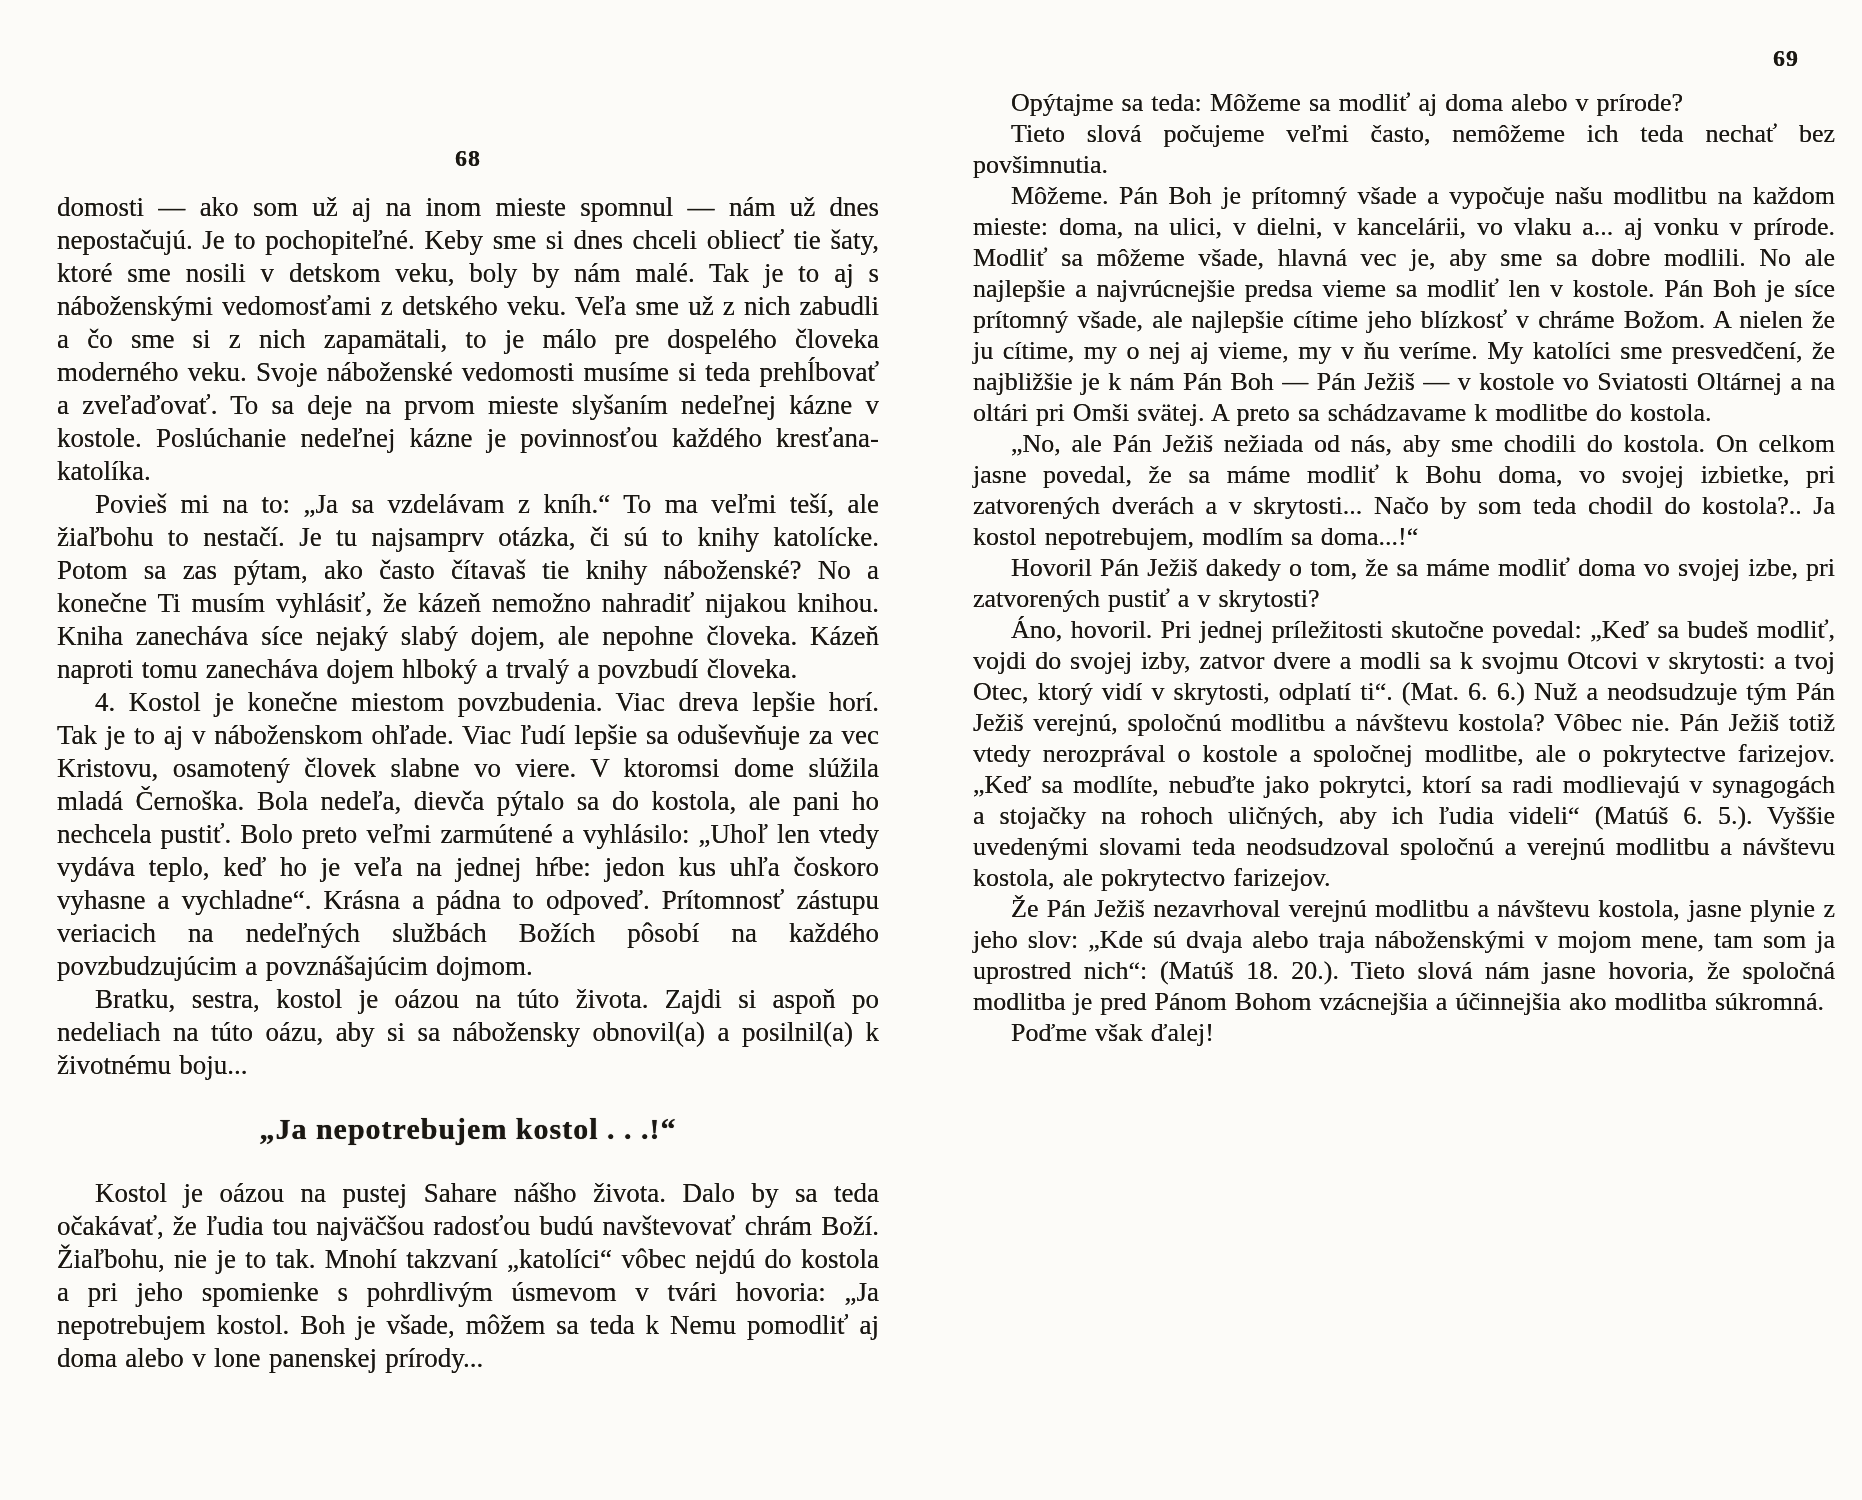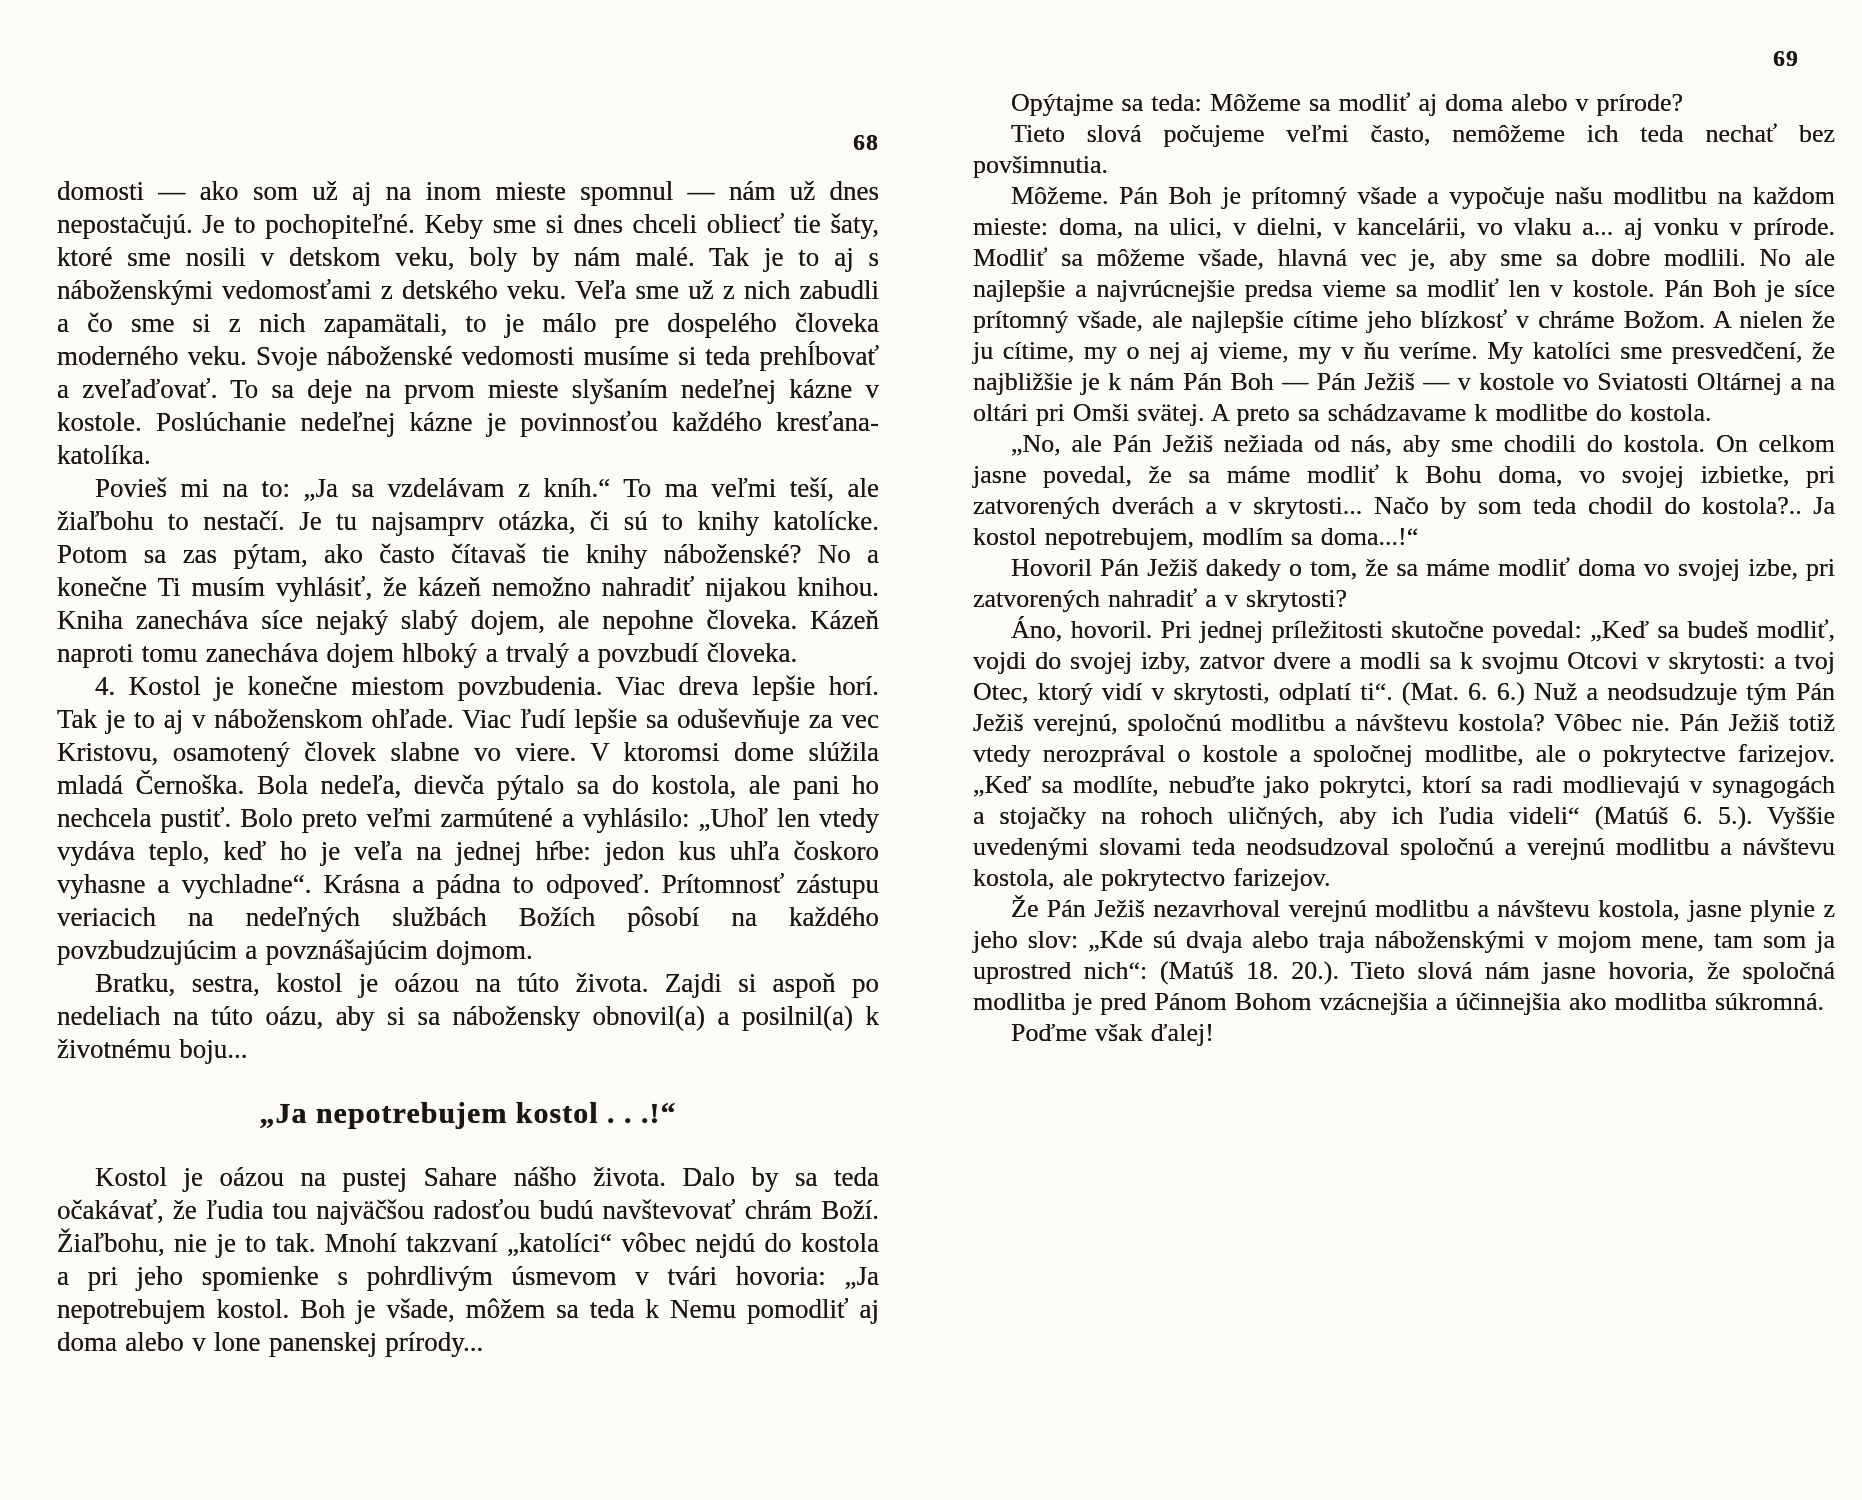--- a/index.html
+++ b/index.html
@@ -20,21 +20,21 @@
   .page-left  { left: 57px;  top: 126px; width: 822px; }
   .page-right { left: 973px; top: 42px;  width: 862px; }
 
   .pagenum {
     font-weight: bold;
     font-size: 24px;
     line-height: 33px;
     letter-spacing: 1px;
     text-shadow: 0 0 0.6px rgba(26,23,18,0.85);
   }
-  .page-left  .pagenum { text-align: right;  margin-bottom: 16px; }
+  .page-left  .pagenum { text-align: center;  margin-bottom: 16px; margin-top: 16px; }
   .page-right .pagenum { text-align: right; padding-right: 36px; margin-bottom: 12px; }
 
   .col p {
     margin: 0;
     text-align: justify;
     text-indent: 38px;
     text-shadow: 0 0 0.6px rgba(26,23,18,0.8);
     word-spacing: 0.06em;
   }
   .page-left  .col { font-size: 27px; line-height: 33px; }
@@ -70,20 +70,20 @@
       </div>
   </div>
 
   <div class="page page-right">
     <div class="pagenum">69</div>
     <div class="col">
         <p><span>Opýtajme sa teda: Môžeme sa modliť aj doma alebo v prírode?</span></p>
         <p><span>Tieto slová počujeme veľmi často, nemôžeme ich teda nechať bez povšimnutia.</span></p>
         <p><span>Môžeme. Pán Boh je prítomný všade a vypočuje našu modlitbu na každom mieste: doma, na ulici, v dielni, v kancelárii, vo vlaku a... aj vonku v prírode. Modliť sa môžeme všade, hlavná vec je, aby sme sa dobre modlili. No ale najlepšie a najvrúcnejšie predsa vieme sa modliť len v kostole. Pán Boh je síce prítomný všade, ale najlepšie cítime jeho blízkosť v chráme Božom. A nielen že ju cítime, my o nej aj vieme, my v ňu veríme. My katolíci sme presvedčení, že najbližšie je k nám Pán Boh — Pán Ježiš — v kostole vo Sviatosti Oltárnej a na oltári pri Omši svätej. A preto sa schádzavame k modlitbe do kostola.</span></p>
         <p><span class="it">„No, ale Pán Ježiš nežiada od nás, aby sme chodili do kostola. On celkom jasne povedal, že sa máme modliť k Bohu doma, vo svojej izbietke, pri zatvorených dverách a v skrytosti... Načo by som teda chodil do kostola?.. Ja kostol nepotrebujem, modlím sa doma...!“</span></p>
-        <p><span>Hovoril Pán Ježiš dakedy o tom, že sa máme modliť doma vo svojej izbe, pri zatvorených nahradiť a v skrytosti?</span></p>
+        <p><span>Hovoril Pán Ježiš dakedy o tom, že sa máme modliť doma vo svojej izbe, pri zatvorených pustiť a v skrytosti?</span></p>
         <p><span>Áno, hovoril. Pri jednej príležitosti skutočne povedal: </span><span class="it">„Keď sa budeš modliť, vojdi do svojej izby, zatvor dvere a modli sa k svojmu Otcovi v skrytosti: a tvoj Otec, ktorý vidí v skrytosti, odplatí ti“.</span><span> (Mat. 6. 6.) Nuž a neodsudzuje tým Pán Ježiš verejnú, spoločnú modlitbu a návštevu kostola? Vôbec nie. Pán Ježiš totiž vtedy nerozprával o kostole a spoločnej modlitbe, ale o pokrytectve farizejov. </span><span class="it">„Keď sa modlíte, nebuďte jako pokrytci, ktorí sa radi modlievajú v synagogách a stojačky na rohoch uličných, aby ich ľudia videli“</span><span> (Matúš 6. 5.). Vyššie uvedenými slovami teda neodsudzoval spoločnú a verejnú modlitbu a návštevu kostola, ale pokrytectvo farizejov.</span></p>
         <p><span>Že Pán Ježiš nezavrhoval verejnú modlitbu a návštevu kostola, jasne plynie z jeho slov: </span><span class="it">„Kde sú dvaja alebo traja náboženskými v mojom mene, tam som ja uprostred nich“:</span><span> (Matúš 18. 20.). Tieto slová nám jasne hovoria, že spoločná modlitba je pred Pánom Bohom vzácnejšia a účinnejšia ako modlitba súkromná.</span></p>
         <p><span>Poďme však ďalej!</span></p>
       </div>
   </div>
 
 </div>
 
 </body></html>

